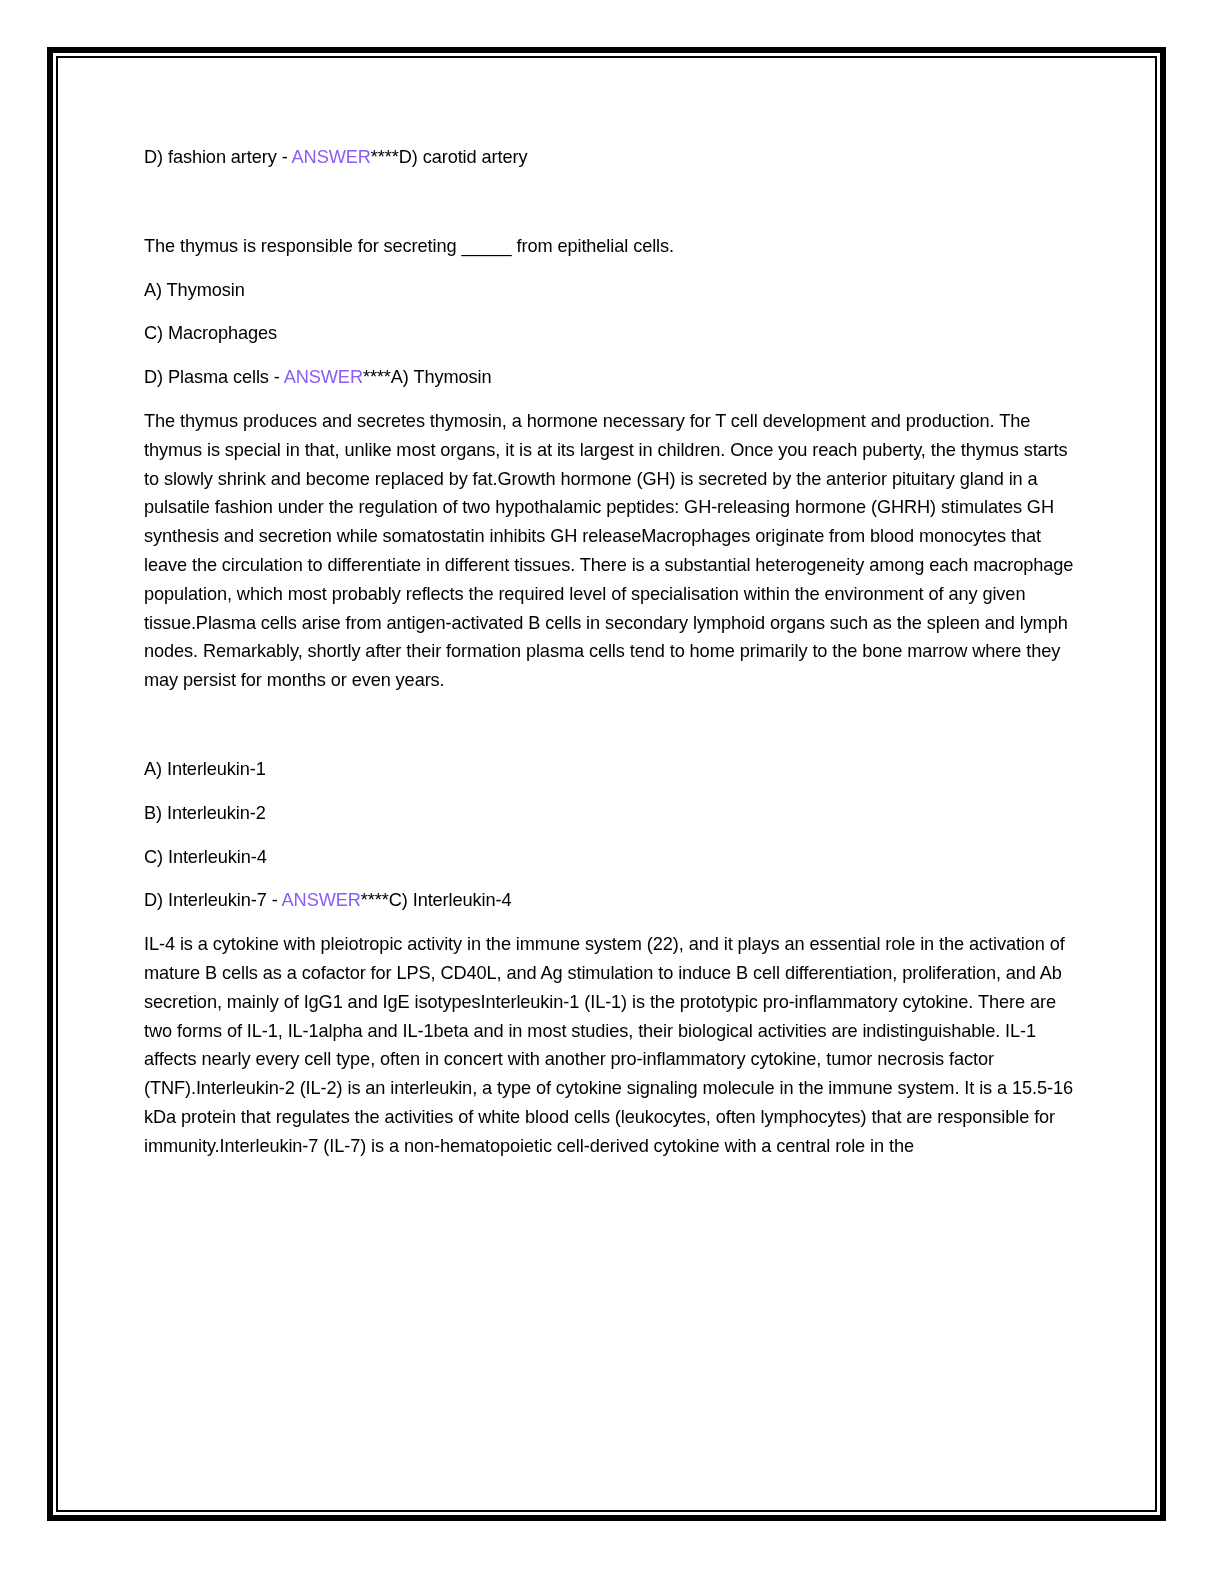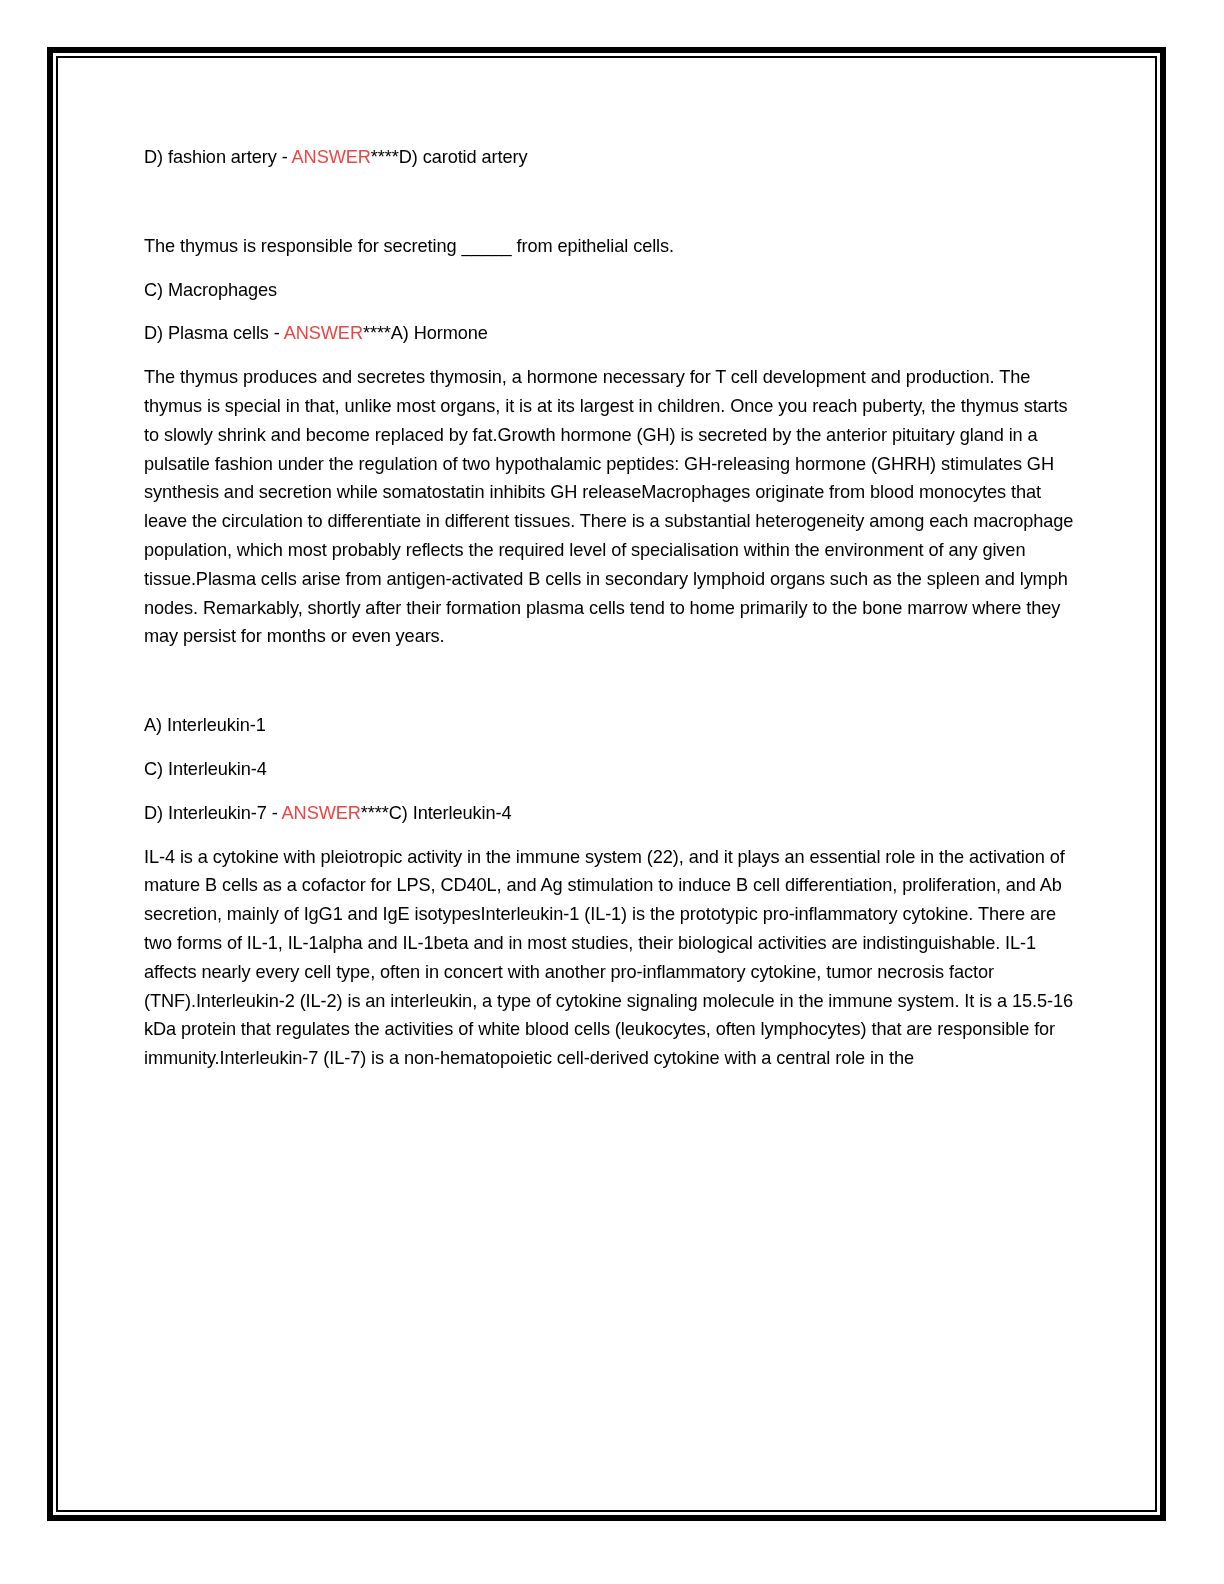--- a/index.html
+++ b/index.html
@@ -40,46 +40,48 @@
       line-height: 28.8px;
       letter-spacing: -0.1px;
     }
     .para {
       margin: 0 0 15px 0;
     }
     .spacer {
       height: 45px;
     }
     .answer-tag {
-      color: #ef4444;
+      color: #8b5cf6;
     }
   </style>
 </head>
 <body>
 
 <div class="border-outer"></div>
 <div class="border-inner"></div>
 
 <div class="content">
 
   <div>
     <p class="para"><span>D) fashion artery - </span><span class="answer-tag">ANSWER</span><span>****D) carotid artery</span></p>
   </div>
 
   <div class="spacer"></div>
 
   <div>
     <p class="para">The thymus is responsible for secreting _____ from epithelial cells.</p>
+    <p class="para">A) Thymosin</p>
     <p class="para">C) Macrophages</p>
-    <p class="para"><span>D) Plasma cells - </span><span class="answer-tag">ANSWER</span><span>****A) Hormone</span></p>
+    <p class="para"><span>D) Plasma cells - </span><span class="answer-tag">ANSWER</span><span>****A) Thymosin</span></p>
     <p class="para">The thymus produces and secretes thymosin, a hormone necessary for T cell development and production. The thymus is special in that, unlike most organs, it is at its largest in children. Once you reach puberty, the thymus starts to slowly shrink and become replaced by fat.Growth hormone (GH) is secreted by the anterior pituitary gland in a pulsatile fashion under the regulation of two hypothalamic peptides: GH-releasing hormone (GHRH) stimulates GH synthesis and secretion while somatostatin inhibits GH releaseMacrophages originate from blood monocytes that leave the circulation to differentiate in different tissues. There is a substantial heterogeneity among each macrophage population, which most probably reflects the required level of specialisation within the environment of any given tissue.Plasma cells arise from antigen-activated B cells in secondary lymphoid organs such as the spleen and lymph nodes. Remarkably, shortly after their formation plasma cells tend to home primarily to the bone marrow where they may persist for months or even years.</p>
   </div>
 
   <div class="spacer"></div>
 
   <div>
     <p class="para">A) Interleukin-1</p>
+    <p class="para">B) Interleukin-2</p>
     <p class="para">C) Interleukin-4</p>
     <p class="para"><span>D) Interleukin-7 - </span><span class="answer-tag">ANSWER</span><span>****C) Interleukin-4</span></p>
     <p class="para">IL-4 is a cytokine with pleiotropic activity in the immune system (22), and it plays an essential role in the activation of mature B cells as a cofactor for LPS, CD40L, and Ag stimulation to induce B cell differentiation, proliferation, and Ab secretion, mainly of IgG1 and IgE isotypesInterleukin-1 (IL-1) is the prototypic pro-inflammatory cytokine. There are two forms of IL-1, IL-1alpha and IL-1beta and in most studies, their biological activities are indistinguishable. IL-1 affects nearly every cell type, often in concert with another pro-inflammatory cytokine, tumor necrosis factor (TNF).Interleukin-2 (IL-2) is an interleukin, a type of cytokine signaling molecule in the immune system. It is a 15.5-16 kDa protein that regulates the activities of white blood cells (leukocytes, often lymphocytes) that are responsible for immunity.Interleukin-7 (IL-7) is a non-hematopoietic cell-derived cytokine with a central role in the</p>
   </div>
 
 </div>
 
 </body></html>

